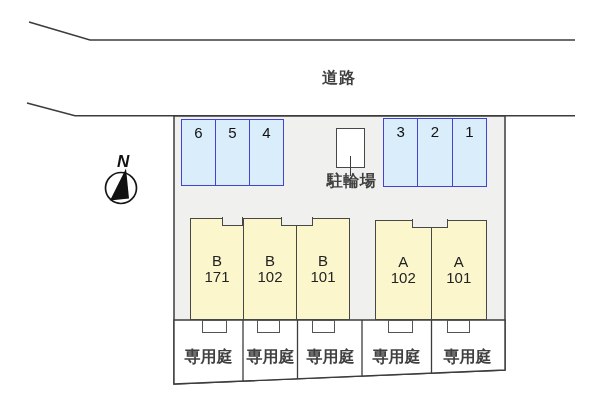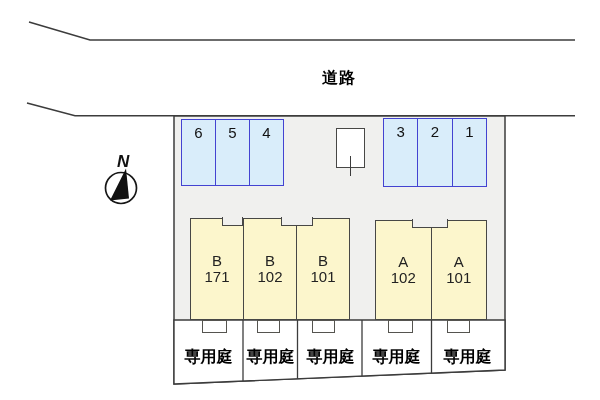--- a/index.html
+++ b/index.html
@@ -36,21 +36,21 @@
   .bike-box{
     position:absolute;background:#ffffff;border:1.5px solid #474745;box-sizing:border-box;
   }
   .leader{position:absolute;width:1.4px;background:#3c3c3c;}
   .step{
     position:absolute;background:#ffffff;border:1.4px solid #55544f;box-sizing:border-box;
   }
   
   .jp-label{
     position:absolute;font-weight:bold;font-size:16px;letter-spacing:1px;
-    text-align:center;white-space:nowrap;color:#000000;
+    text-align:center;white-space:nowrap;color:#404040;
   }
   .north-label{
     position:absolute;font-style:italic;font-weight:bold;font-size:17px;color:#111;
   }
 </style>
 </head>
 <body>
 
 <div class="canvas">
 
@@ -95,20 +95,21 @@
     <div class="stall">
       <span>2</span>
     </div>
     <div class="stall">
       <span>1</span>
     </div>
   </div>
 
   <div class="bike-box" style="left:336px;top:128px;width:29px;height:40px;"></div>
   <div class="leader" style="left:350px;top:156px;height:20px;"></div>
+  <div class="jp-label" style="left:320px;top:171px;width:63px;font-size:16px;letter-spacing:0.5px;">駐輪場</div>
 
   <div class="building" style="left:190px;top:218px;width:160px;height:102px;">
     <div class="unit">
       <span>B</span>
       <span>171</span>
     </div>
     <div class="unit">
       <span>B</span>
       <span>102</span>
     </div>

